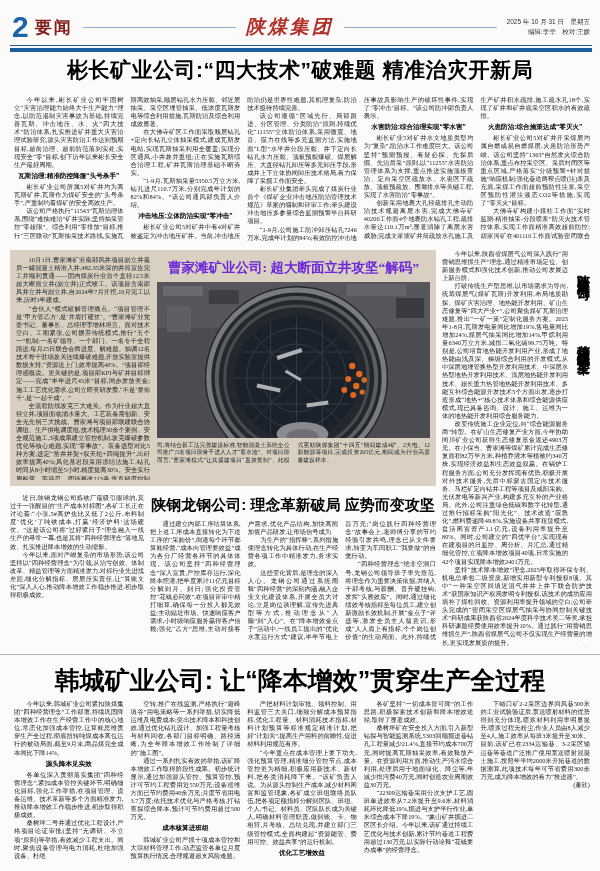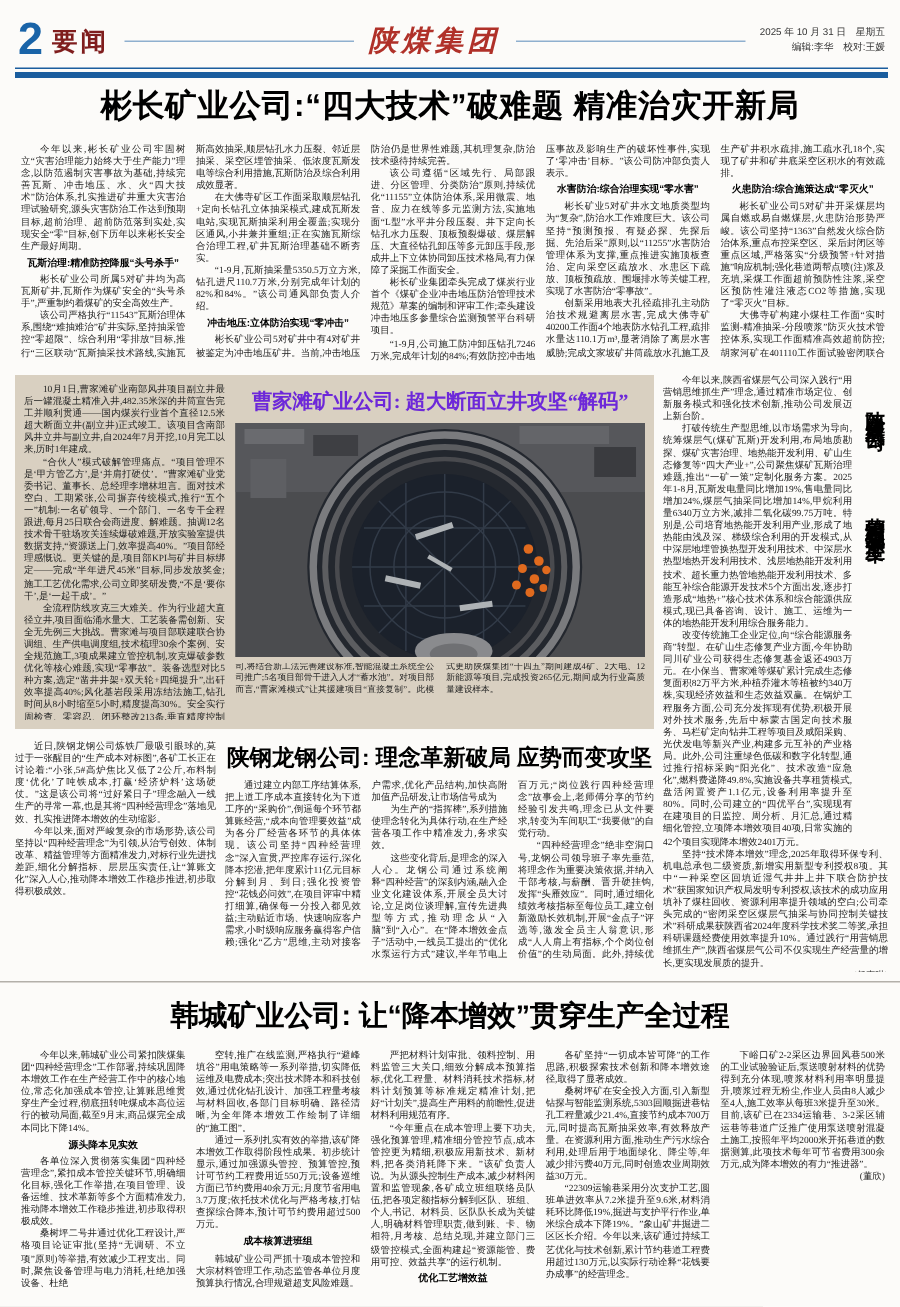--- a/index.html
+++ b/index.html
@@ -47,21 +47,21 @@
   .steel-cols{flex:1;column-count:3;column-gap:7px;column-fill:auto;overflow:hidden;}
   
   .gas{width:150px;height:398px;overflow:hidden;position:relative;}
   .vert-title{float:right;writing-mode:vertical-rl;text-orientation:upright;
               font-family:"Liberation Sans",sans-serif;font-weight:900;font-size:13px;
               color:#000;line-height:1.15;height:286px;padding:14px 2px 0 7px;letter-spacing:2px;}
   .vert-title .seg2{margin-top:20px;}
   
   .divider{position:absolute;top:654px;left:0;right:0;border-top:1px solid #b3b0aa;}
   .hl-d{position:absolute;top:664px;left:0;right:0;text-align:center;
-        font-family:"Liberation Sans",sans-serif;font-weight:900;font-size:19px;color:#000;}
+        font-family:"Liberation Sans",sans-serif;font-weight:900;font-size:25px;color:#000;}
   .body-d{position:absolute;top:700px;left:14px;right:10px;height:164px;
           column-count:5;column-gap:7px;column-fill:auto;overflow:hidden;}
 </style>
 </head>
 <body>
 
 <div class="page">
 
   <div class="hdr">
     <span class="pageno">2</span>

